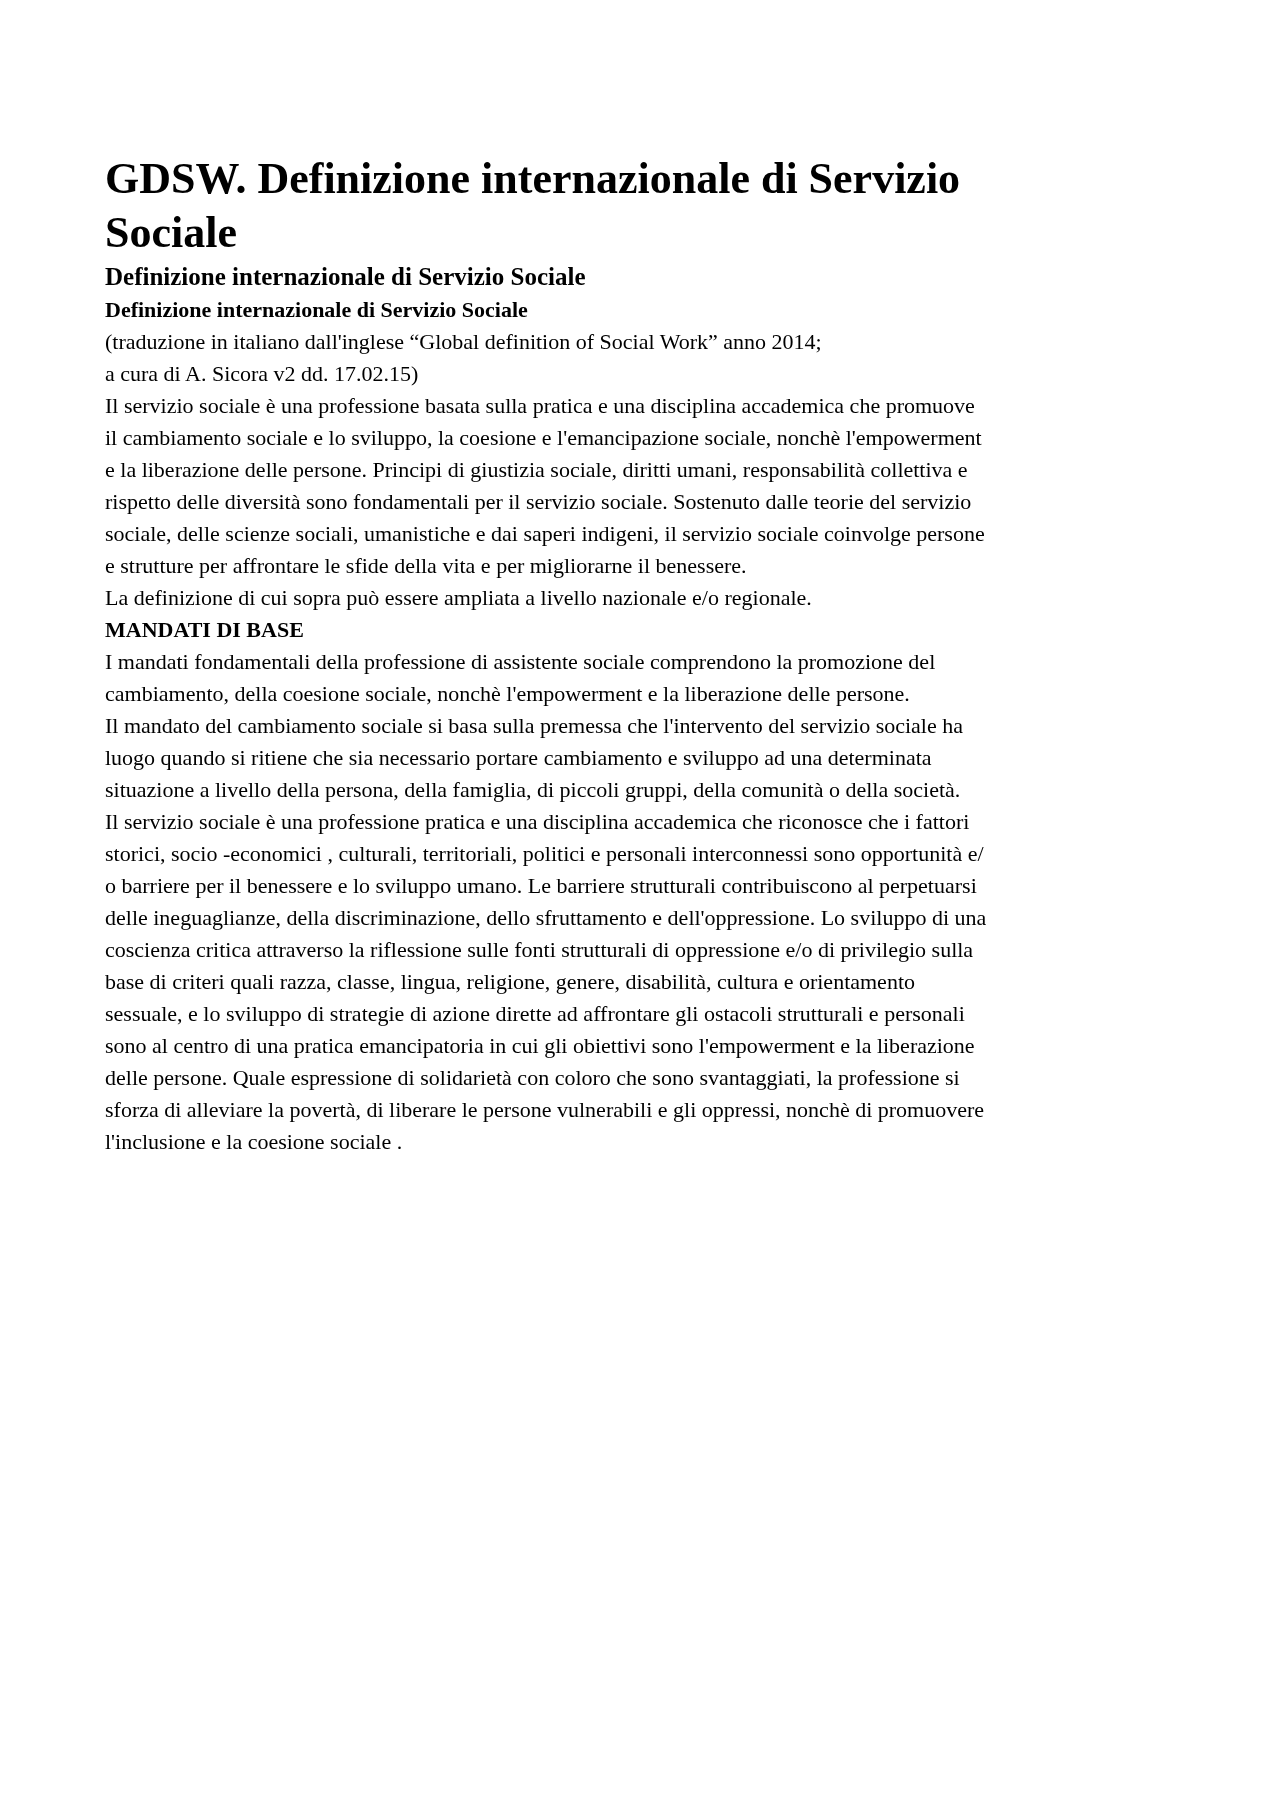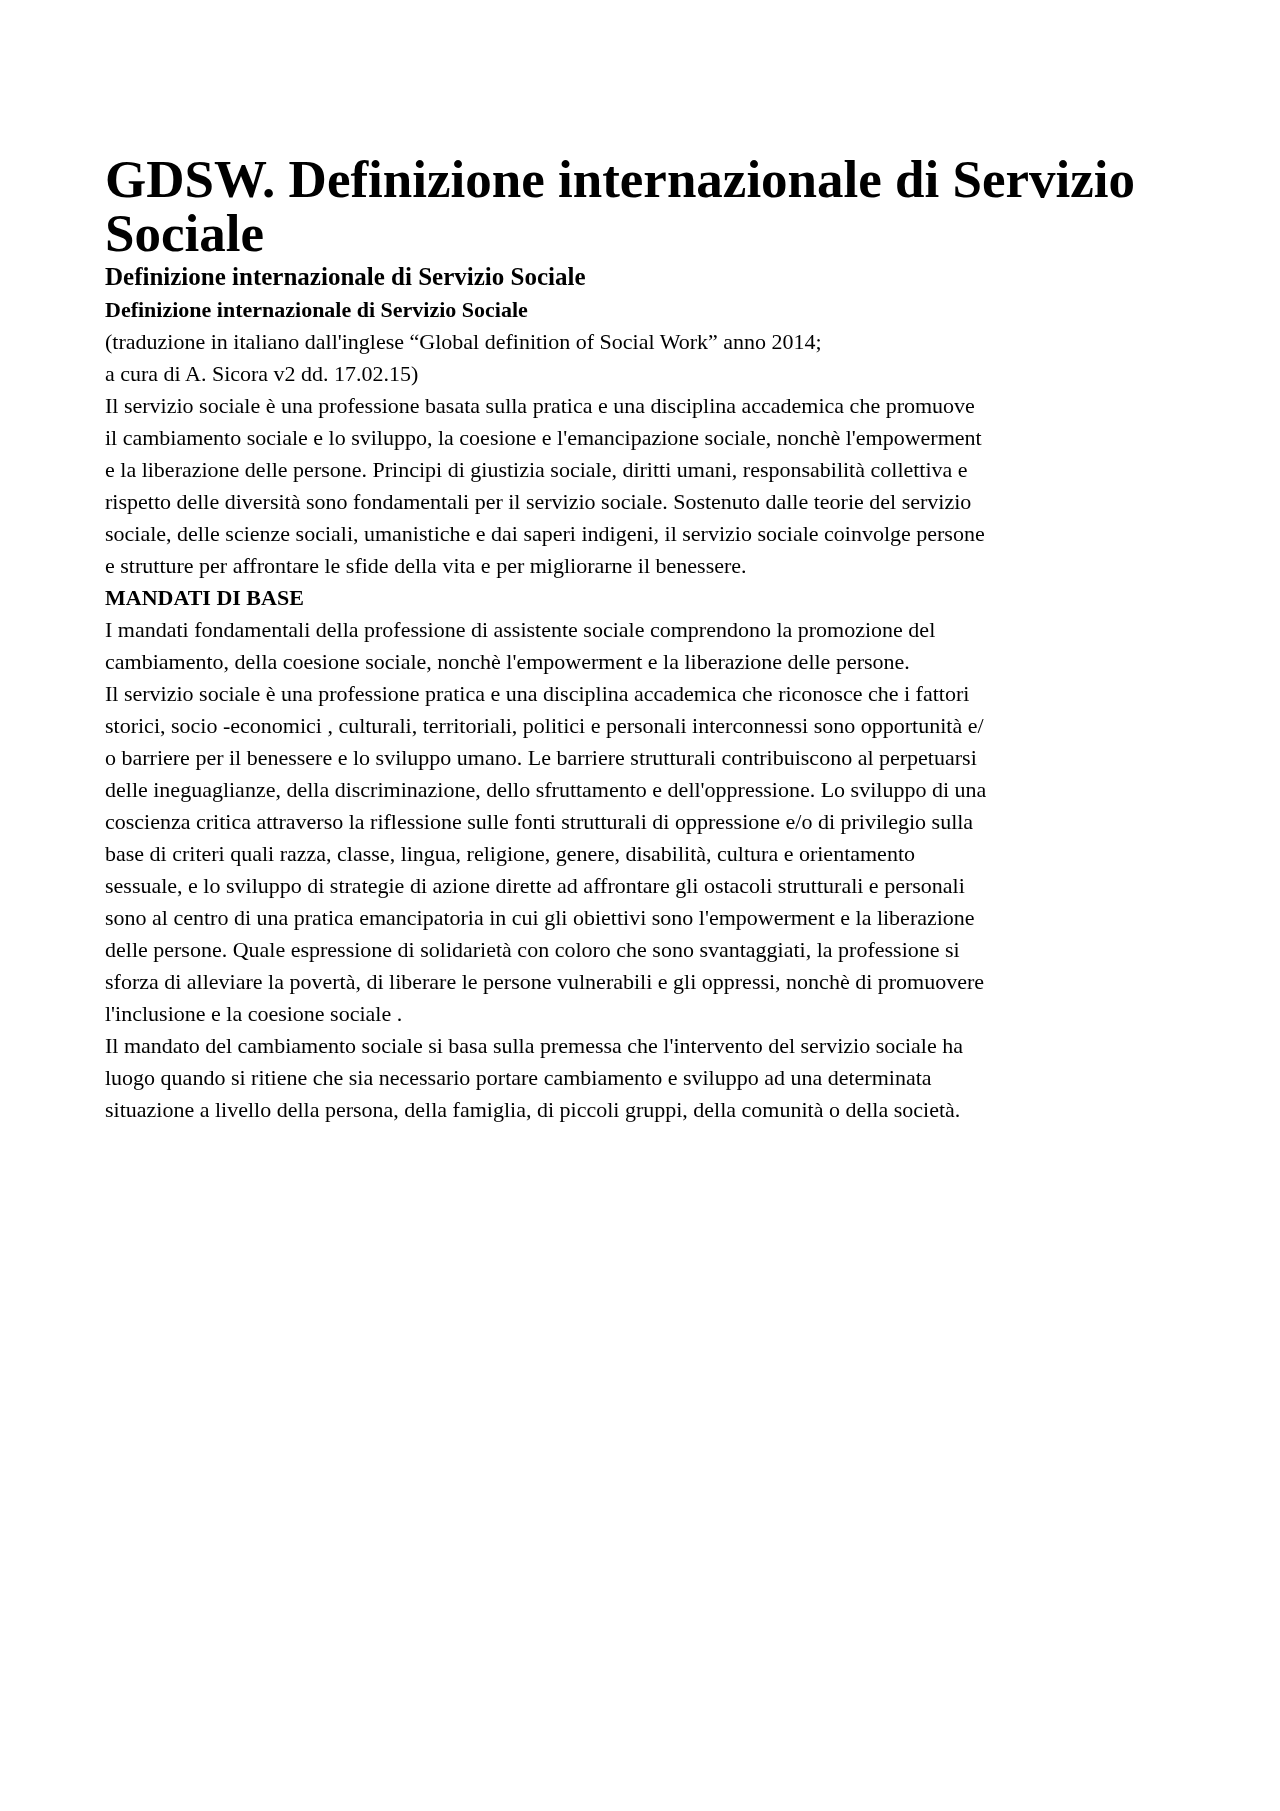--- a/index.html
+++ b/index.html
@@ -16,21 +16,21 @@
     font-family: "Liberation Serif", "DejaVu Serif", serif;
     box-sizing: border-box;
     padding: 152px 80px 0 105px;
     overflow: hidden;
   }
   .page h1, .page h2, .page h3, .page p {
     margin: 0;
     white-space: pre;  
   }
   .doc-title {
-    font-size: 53px;
+    font-size: 44px;
     line-height: 54px;
     font-weight: bold;
     letter-spacing: 0px;
   }
   .section-heading {
     margin-top: 136px;
     font-size: 25px;
     line-height: 34px;
     font-weight: bold;
   }
@@ -66,37 +66,38 @@
   <p class="body-text translation-note">(traduzione in italiano dall'inglese “Global definition of Social Work” anno 2014;
 a cura di A. Sicora v2 dd. 17.02.15)</p>
 
   <p class="body-text definition-para">Il servizio sociale è una professione basata sulla pratica e una disciplina accademica che promuove
 il cambiamento sociale e lo sviluppo, la coesione e l'emancipazione sociale, nonchè l'empowerment
 e la liberazione delle persone. Principi di giustizia sociale, diritti umani, responsabilità collettiva e
 rispetto delle diversità sono fondamentali per il servizio sociale. Sostenuto dalle teorie del servizio
 sociale, delle scienze sociali, umanistiche e dai saperi indigeni, il servizio sociale coinvolge persone
 e strutture per affrontare le sfide della vita e per migliorarne il benessere.</p>
 
+  <p class="body-text expansion-note">La definizione di cui sopra può essere ampliata a livello nazionale e/o regionale.</p>
 
 
 
   <h3 class="body-text bold mandati-heading">MANDATI DI BASE</h3>
 
   <p class="body-text">I mandati fondamentali della professione di assistente sociale comprendono la promozione del
 cambiamento, della coesione sociale, nonchè l'empowerment e la liberazione delle persone.</p>
+
+  <p class="body-text social-change-para">Il mandato del cambiamento sociale si basa sulla premessa che l'intervento del servizio sociale ha
+luogo quando si ritiene che sia necessario portare cambiamento e sviluppo ad una determinata
+situazione a livello della persona, della famiglia, di piccoli gruppi, della comunità o della società.</p>
 
   <p class="body-text practice-para">Il servizio sociale è una professione pratica e una disciplina accademica che riconosce che i fattori
 storici, socio -economici , culturali, territoriali, politici e personali interconnessi sono opportunità e/
 o barriere per il benessere e lo sviluppo umano. Le barriere strutturali contribuiscono al perpetuarsi
 delle ineguaglianze, della discriminazione, dello sfruttamento e dell'oppressione. Lo sviluppo di una
 coscienza critica attraverso la riflessione sulle fonti strutturali di oppressione e/o di privilegio sulla
 base di criteri quali razza, classe, lingua, religione, genere, disabilità, cultura e orientamento
 sessuale, e lo sviluppo di strategie di azione dirette ad affrontare gli ostacoli strutturali e personali
 sono al centro di una pratica emancipatoria in cui gli obiettivi sono l'empowerment e la liberazione
 delle persone. Quale espressione di solidarietà con coloro che sono svantaggiati, la professione si
 sforza di alleviare la povertà, di liberare le persone vulnerabili e gli oppressi, nonchè di promuovere
 l'inclusione e la coesione sociale .</p>
 
-  <p class="body-text social-change-para">Il mandato del cambiamento sociale si basa sulla premessa che l'intervento del servizio sociale ha
-luogo quando si ritiene che sia necessario portare cambiamento e sviluppo ad una determinata
-situazione a livello della persona, della famiglia, di piccoli gruppi, della comunità o della società.</p>
-
 </div>
 
 </body></html>

